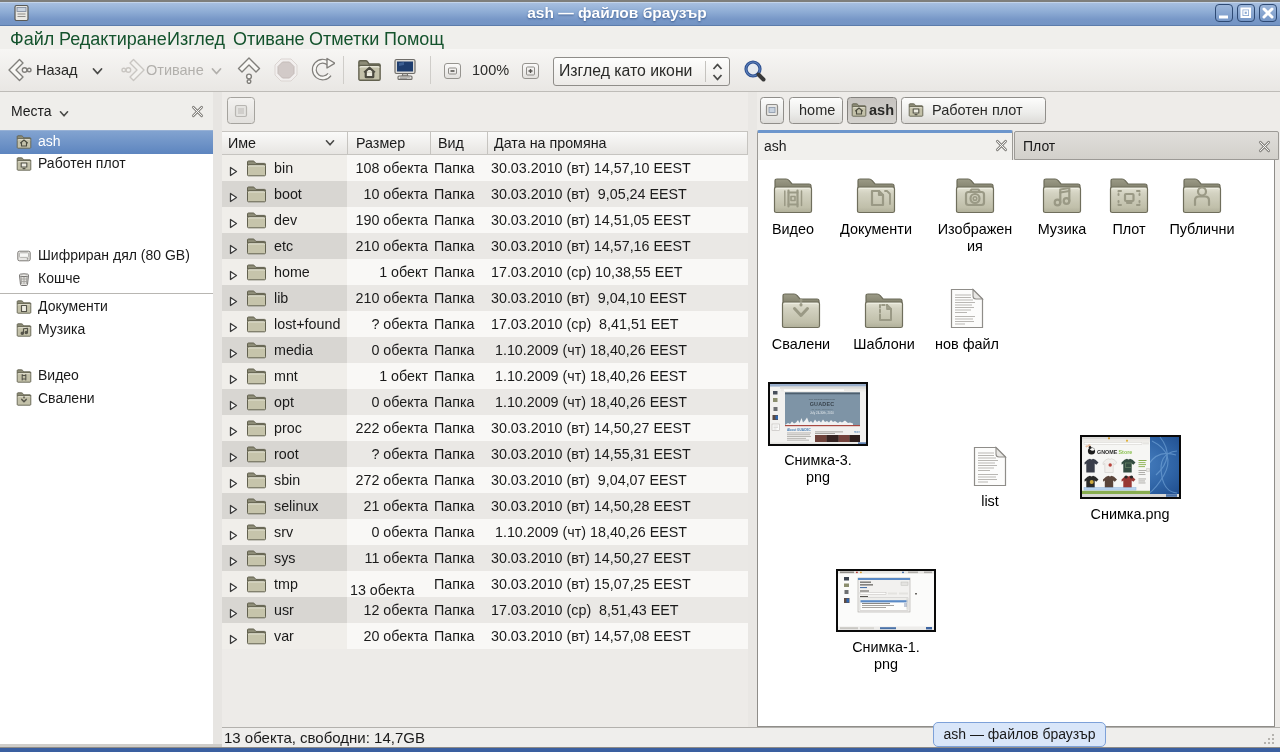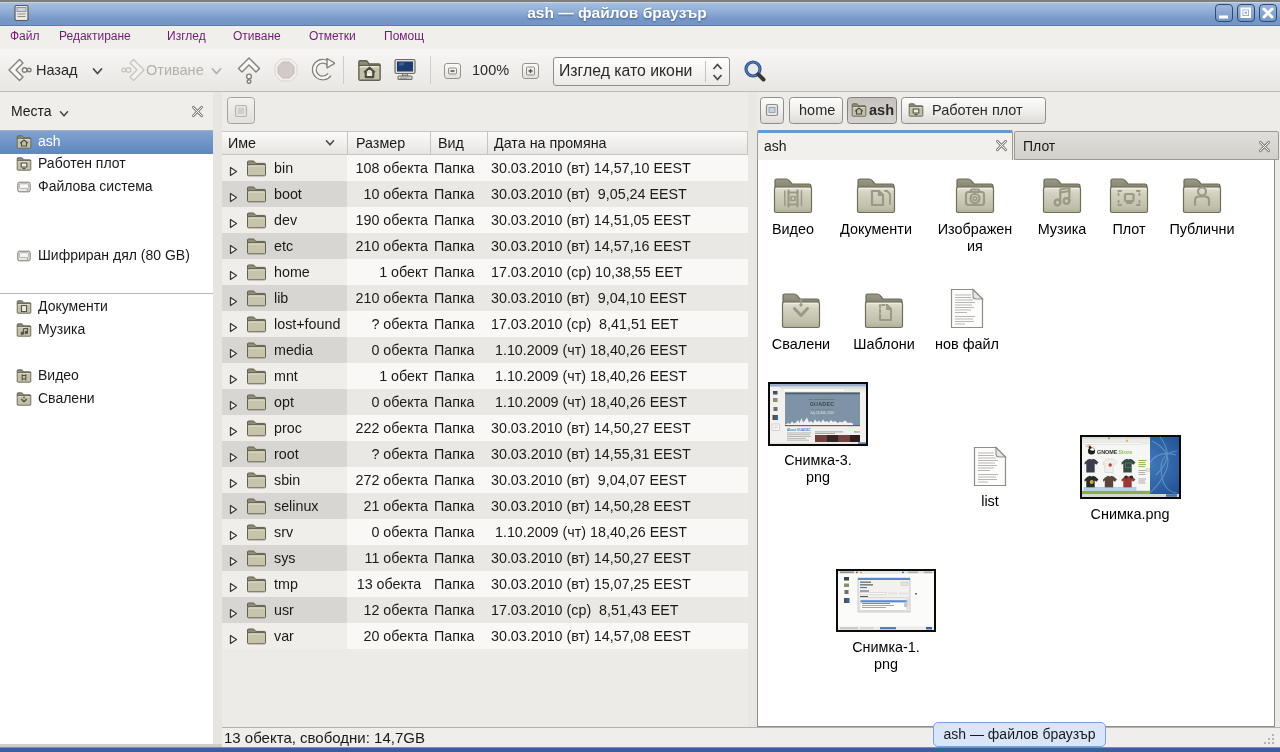--- a/index.html
+++ b/index.html
@@ -7,21 +7,21 @@
 #win{position:absolute;left:0;top:0;width:1280px;height:752px;background:#edebe8;}
 #titlebar{position:absolute;left:0;top:0;width:1280px;height:26px;
 background:linear-gradient(#aac1e1 0%,#8fadd5 40%,#7797c7 72%,#7394c4 100%);
 border-top:2px solid #7e7e7b;box-sizing:border-box;
 box-shadow:inset 0 1px 0 #c3d4ea,inset 0 -1px 0 #5c7cab;}
 #titletext{position:absolute;left:0;top:4px;width:1280px;text-align:center;
 color:#fff;font-weight:bold;font-size:15.5px;}
 .wbtn{position:absolute;top:4px;width:18px;height:18px;border:1.6px solid #2e4a74;border-radius:4px;
 background:linear-gradient(#9cb6da,#7697c7);box-sizing:border-box;}
 #menubar{position:absolute;left:0;top:26px;width:1280px;height:23px;background:#f0efec;}
-.mitem{position:absolute;top:29px;font-size:12px;color:#701a75;}
+.mitem{position:absolute;top:29px;font-size:18px;color:#14532d;}
 #toolbar{position:absolute;left:0;top:49px;width:1280px;height:43px;
 background:linear-gradient(#f7f6f4,#e9e7e4);border-bottom:1px solid #bebcb8;box-sizing:border-box;}
 .tsep{position:absolute;top:56px;width:1px;height:28px;background:#cfcdc9;}
 .ttxt{font-size:14.5px;color:#2a2a28;}
 .tgray{font-size:14.5px;color:#b2b0ac;}
 #statusbar{position:absolute;left:222px;top:727px;width:1058px;height:20px;background:#efeeec;border-top:1px solid #b3b1ad;box-sizing:border-box;}
 .stxt{font-size:14px;color:#1a1a1a;white-space:nowrap;}
 .rowtxt{font-size:14.3px;color:#1a1a1a;white-space:nowrap;}
 .srow{position:absolute;left:0;width:213px;height:23px;}
 .srow.sel{background:linear-gradient(#82a3d0,#5d85bf);border-top:1px solid #97b1d5;}
@@ -166,35 +166,36 @@
 <path d="M1.2,5 L1.2,2.6 Q1.2,1.8 2,1.8 L5.6,1.8 Q6.3,1.8 6.7,2.4 L7.7,3.8 L14,3.8 Q14.8,3.8 14.8,4.6 L14.8,5 Z" fill="#8d8c77" stroke="#62614f" stroke-width="0.9"></path>
 <path d="M1.2,13.4 L1.2,5.4 Q1.2,4.8 1.9,4.8 L14.1,4.8 Q14.8,4.8 14.8,5.4 L14.8,13.4 Q14.8,14.2 14,14.2 L2,14.2 Q1.2,14.2 1.2,13.4 Z" fill="#c3c1a9" stroke="#62614f" stroke-width="0.9"></path>
 <path d="M2,6.2 Q2,5.6 2.6,5.6 L13.4,5.6 Q14,5.6 14,6.2" fill="none" stroke="#e6e5d6" stroke-width="0.9"></path>
 <g fill="none" stroke="#55544a" stroke-width="1.1" stroke-linecap="round" stroke-linejoin="round">
             <rect x="5.2" y="7" width="5.6" height="4" fill="#edece2"></rect>
             <path d="M7,12.6 h2"></path>
           </g>
 </svg></div>
 <div class="abs stxt" style="left:38px;top:2px">Работен плот</div>
 </div>
-<div class="srow" style="top:176px">
-<div class="abs" style="left:16px;top:3px"><svg width="16" height="16" viewBox="0 0 16 16">
-<rect x="1.8" y="3.2" width="12.4" height="9.6" rx="1.6" fill="#e8e7e4" stroke="#7c7a76" stroke-width="1"></rect>
-<rect x="3.4" y="4.8" width="9.2" height="4.6" rx="1" fill="#f7f7f5" stroke="#a5a39f" stroke-width="0.8"></rect>
-<circle cx="11.6" cy="10.8" r="0.9" fill="#9a9894"></circle>
-</svg></div>
-<div class="abs stxt" style="left:38px;top:2px">Файлова система</div>
-</div>
 <div class="srow" style="top:245px">
 <div class="abs" style="left:16px;top:3px"><svg width="16" height="16" viewBox="0 0 16 16">
 <rect x="1.8" y="3.2" width="12.4" height="9.6" rx="1.6" fill="#e8e7e4" stroke="#7c7a76" stroke-width="1"></rect>
 <rect x="3.4" y="4.8" width="9.2" height="4.6" rx="1" fill="#f7f7f5" stroke="#a5a39f" stroke-width="0.8"></rect>
 <circle cx="11.6" cy="10.8" r="0.9" fill="#9a9894"></circle>
 </svg></div>
 <div class="abs stxt" style="left:38px;top:2px">Шифриран дял (80 GB)</div>
+</div>
+<div class="srow" style="top:268px">
+<div class="abs" style="left:16px;top:3px"><svg width="16" height="16" viewBox="0 0 16 16">
+<path d="M3.5,4.5 h9 l-1,9 q-0.1,1 -1.1,1 h-4.8 q-1,0 -1.1,-1 z" fill="#e3e2df" stroke="#757371" stroke-width="1"></path>
+<ellipse cx="8" cy="4.2" rx="4.8" ry="1.4" fill="#eeedea" stroke="#757371" stroke-width="1"></ellipse>
+<path d="M5,6 l0.7,7 M8,6 v7 M11,6 l-0.7,7" stroke="#a09e9a" stroke-width="0.9"></path>
+<path d="M4.5,8 h7 M4.7,10.5 h6.6" stroke="#a09e9a" stroke-width="0.8"></path>
+</svg></div>
+<div class="abs stxt" style="left:38px;top:2px">Кошче</div>
 </div>
 <div class="abs" style="left:0;top:293px;width:213px;height:1px;background:#b8b6b2"></div>
 <div class="srow" style="top:296px">
 <div class="abs" style="left:16px;top:3px"><svg width="16" height="16" viewBox="0 0 16 16">
 <path d="M1.2,5 L1.2,2.6 Q1.2,1.8 2,1.8 L5.6,1.8 Q6.3,1.8 6.7,2.4 L7.7,3.8 L14,3.8 Q14.8,3.8 14.8,4.6 L14.8,5 Z" fill="#8d8c77" stroke="#62614f" stroke-width="0.9"></path>
 <path d="M1.2,13.4 L1.2,5.4 Q1.2,4.8 1.9,4.8 L14.1,4.8 Q14.8,4.8 14.8,5.4 L14.8,13.4 Q14.8,14.2 14,14.2 L2,14.2 Q1.2,14.2 1.2,13.4 Z" fill="#c3c1a9" stroke="#62614f" stroke-width="0.9"></path>
 <path d="M2,6.2 Q2,5.6 2.6,5.6 L13.4,5.6 Q14,5.6 14,6.2" fill="none" stroke="#e6e5d6" stroke-width="0.9"></path>
 <g fill="none" stroke="#55544a" stroke-width="1.1" stroke-linecap="round" stroke-linejoin="round">
             <rect x="5.5" y="6.5" width="5" height="6" fill="#edece2"></rect>
           </g>
@@ -516,21 +517,21 @@
 <div class="abs" style="left:125px;top:0;width:401px;height:26px;background:#f9f8f6"></div>
 <div class="abs" style="left:6px;top:8px"><svg width="11" height="11" viewBox="0 0 11 11">
           <path d="M2.5,1.5 L8.5,5.5 L2.5,9.5 Z" fill="#fdfdfc" stroke="#3c3c3c" stroke-width="1.3" stroke-linejoin="round"></path>
         </svg></div>
 <div class="abs" style="left:24px;top:4px"><svg width="21" height="19" viewBox="0 0 21 19">
 <path d="M1.5,6 L1.5,3 Q1.5,2 2.5,2 L7.2,2 Q8.1,2 8.6,2.8 L9.8,4.4 L18.5,4.4 Q19.5,4.4 19.5,5.4 L19.5,6 Z" fill="#8d8c77" stroke="#62614f" stroke-width="1"></path>
 <path d="M1.5,15.8 L1.5,6.6 Q1.5,5.9 2.3,5.9 L18.7,5.9 Q19.5,5.9 19.5,6.6 L19.5,15.8 Q19.5,16.8 18.5,16.8 L2.5,16.8 Q1.5,16.8 1.5,15.8 Z" fill="#c6c4ab" stroke="#62614f" stroke-width="1"></path>
 <path d="M2.5,7.6 Q2.5,6.9 3.2,6.9 L17.8,6.9 Q18.5,6.9 18.5,7.6" fill="none" stroke="#e9e8d9" stroke-width="1"></path>
 </svg></div>
 <div class="abs rowtxt" style="left:52px;top:5px">tmp</div>
-<div class="abs rowtxt" style="left:128px;top:5px;width:78px;text-align:center">13 обекта</div>
+<div class="abs rowtxt" style="left:128px;top:11px;width:78px;text-align:left">13 обекта</div>
 <div class="abs rowtxt" style="left:212px;top:5px">Папка</div>
 <div class="abs rowtxt" style="left:269px;top:5px;white-space:pre">30.03.2010 (вт) 15,07,25 EEST</div>
 </div>
 <div class="lrow" style="top:597px">
 <div class="abs" style="left:0;top:0;width:125px;height:26px;background:#d8d6d2"></div>
 <div class="abs" style="left:125px;top:0;width:401px;height:26px;background:#eae8e5"></div>
 <div class="abs" style="left:6px;top:8px"><svg width="11" height="11" viewBox="0 0 11 11">
           <path d="M2.5,1.5 L8.5,5.5 L2.5,9.5 Z" fill="#fdfdfc" stroke="#3c3c3c" stroke-width="1.3" stroke-linejoin="round"></path>
         </svg></div>
 <div class="abs" style="left:24px;top:4px"><svg width="21" height="19" viewBox="0 0 21 19">

